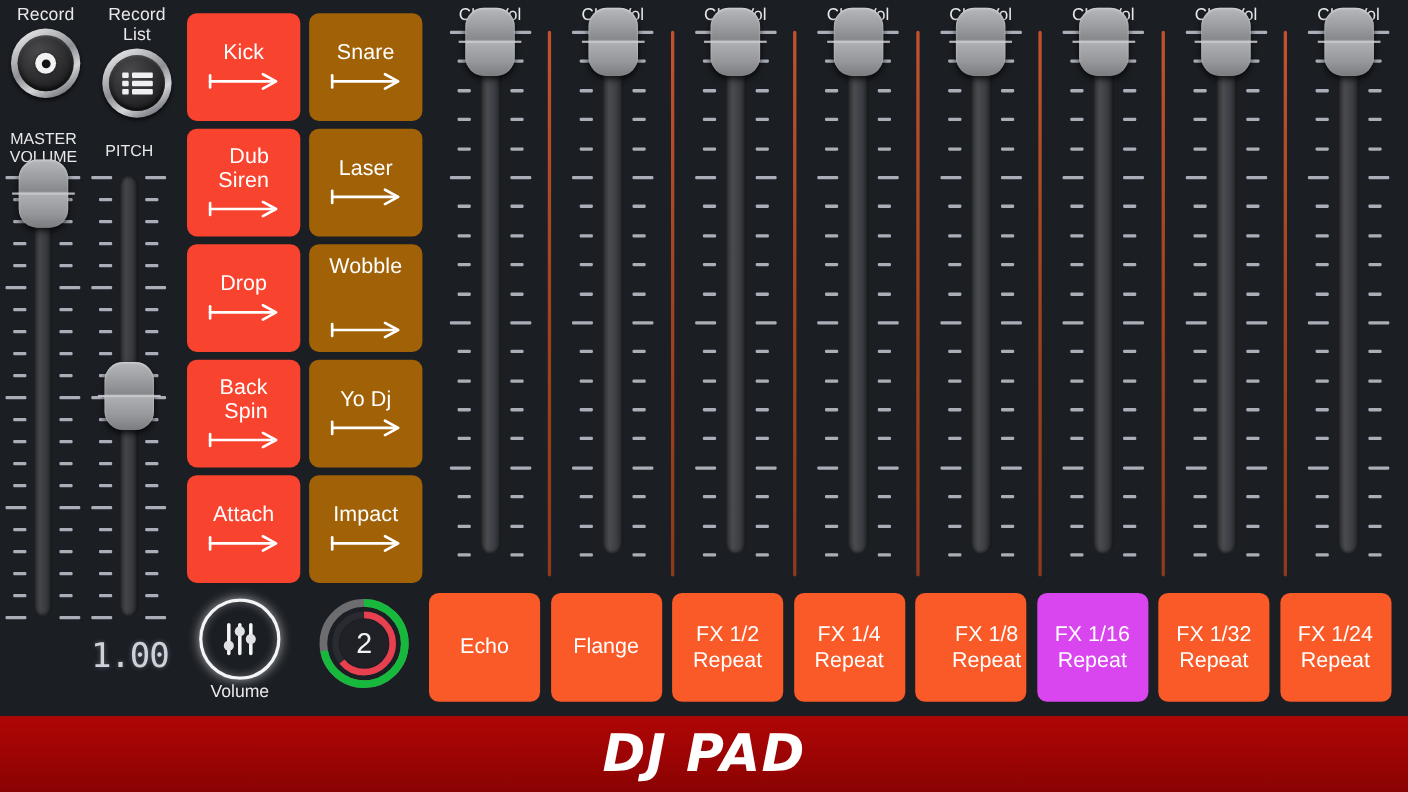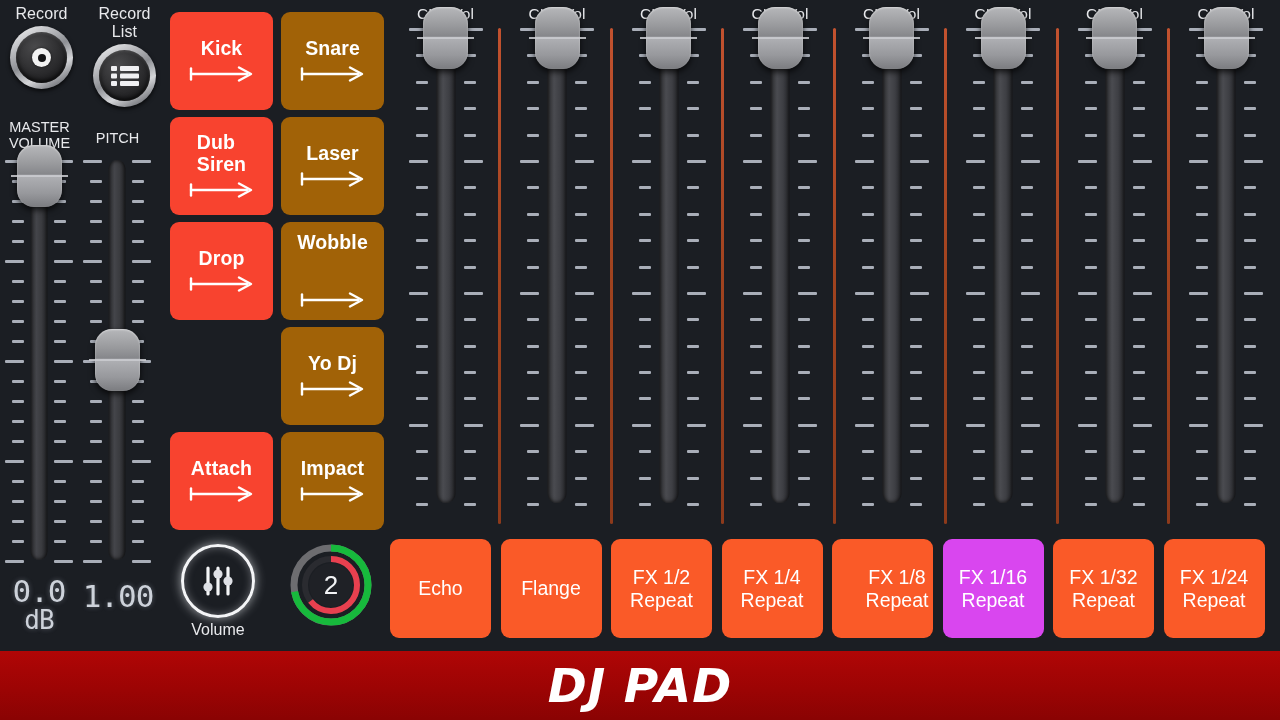--- a/index.html
+++ b/index.html
@@ -196,23 +196,23 @@
     display: flex;
     flex-direction: column;
     align-items: center;
     justify-content: center;
     padding-bottom: 4px;
     cursor: pointer;
   }
   .pad .pad-label {
     font-size: 19.5px;
     line-height: 22px;
-    text-align: left;
+    text-align: right;
     letter-spacing: .1px;
-    font-weight: 700;
+    font-weight: 400;
   }
   .pad .pad-arrow { margin-top: 7px; display: block; }
   .pad.orange { background: #f8432f; }
   .pad.pink   { background: #a16207; }
 
   
   #volume-icon-group {
     position: absolute;
     left: 172px; top: 544px;
     width: 92px;
@@ -461,24 +461,20 @@
           <div class="tick major" style="top: 75%;"></div>
           <div class="tick" style="top: 80%;"></div>
           <div class="tick" style="top: 85%;"></div>
           <div class="tick" style="top: 90%;"></div>
           <div class="tick" style="top: 95%;"></div>
           <div class="tick major" style="top: 100%;"></div>
         </div>
       <div class="fader-knob" id="pitch-knob" style="top: 50%;"></div>
     </div>
 
-    <div class="lcd" id="lcd-master">
-      <span>0.0</span>
-      <span class="unit">dB</span>
-    </div>
     <div class="lcd" id="lcd-pitch">1.00</div>
   </div>
 
   <div id="pad-grid">
       <div class="pad orange" style="left: 0px; top: 0px;">
         <div class="pad-label">Kick</div>
         <span>
           <svg class="pad-arrow" width="66" height="16" viewBox="0 0 66 16">
             <line x1="2" y1="2.5" x2="2" y2="13.5" stroke="#fff" stroke-width="2.4" stroke-linecap="round"></line>
             <line x1="2" y1="8" x2="58" y2="8" stroke="#fff" stroke-width="2.4" stroke-linecap="round"></line>
@@ -521,20 +517,30 @@
         <span>
           <svg class="pad-arrow" width="66" height="16" viewBox="0 0 66 16">
             <line x1="2" y1="2.5" x2="2" y2="13.5" stroke="#fff" stroke-width="2.4" stroke-linecap="round"></line>
             <line x1="2" y1="8" x2="58" y2="8" stroke="#fff" stroke-width="2.4" stroke-linecap="round"></line>
             <polyline points="50,1.5 62,8 50,14.5" fill="none" stroke="#fff" stroke-width="2.4" stroke-linecap="round" stroke-linejoin="round"></polyline>
           </svg>
         </span>
       </div>
       <div class="pad pink" style="left: 111px; top: 210px; gap: 32px;">
         <div class="pad-label">Wobble</div>
+        <span>
+          <svg class="pad-arrow" width="66" height="16" viewBox="0 0 66 16">
+            <line x1="2" y1="2.5" x2="2" y2="13.5" stroke="#fff" stroke-width="2.4" stroke-linecap="round"></line>
+            <line x1="2" y1="8" x2="58" y2="8" stroke="#fff" stroke-width="2.4" stroke-linecap="round"></line>
+            <polyline points="50,1.5 62,8 50,14.5" fill="none" stroke="#fff" stroke-width="2.4" stroke-linecap="round" stroke-linejoin="round"></polyline>
+          </svg>
+        </span>
+      </div>
+      <div class="pad orange" style="left: 0px; top: 315px;">
+        <div class="pad-label">Back<br>Spin</div>
         <span>
           <svg class="pad-arrow" width="66" height="16" viewBox="0 0 66 16">
             <line x1="2" y1="2.5" x2="2" y2="13.5" stroke="#fff" stroke-width="2.4" stroke-linecap="round"></line>
             <line x1="2" y1="8" x2="58" y2="8" stroke="#fff" stroke-width="2.4" stroke-linecap="round"></line>
             <polyline points="50,1.5 62,8 50,14.5" fill="none" stroke="#fff" stroke-width="2.4" stroke-linecap="round" stroke-linejoin="round"></polyline>
           </svg>
         </span>
       </div>
       <div class="pad orange" style="left: 0px; top: 420px;">
         <div class="pad-label">Attach</div>

